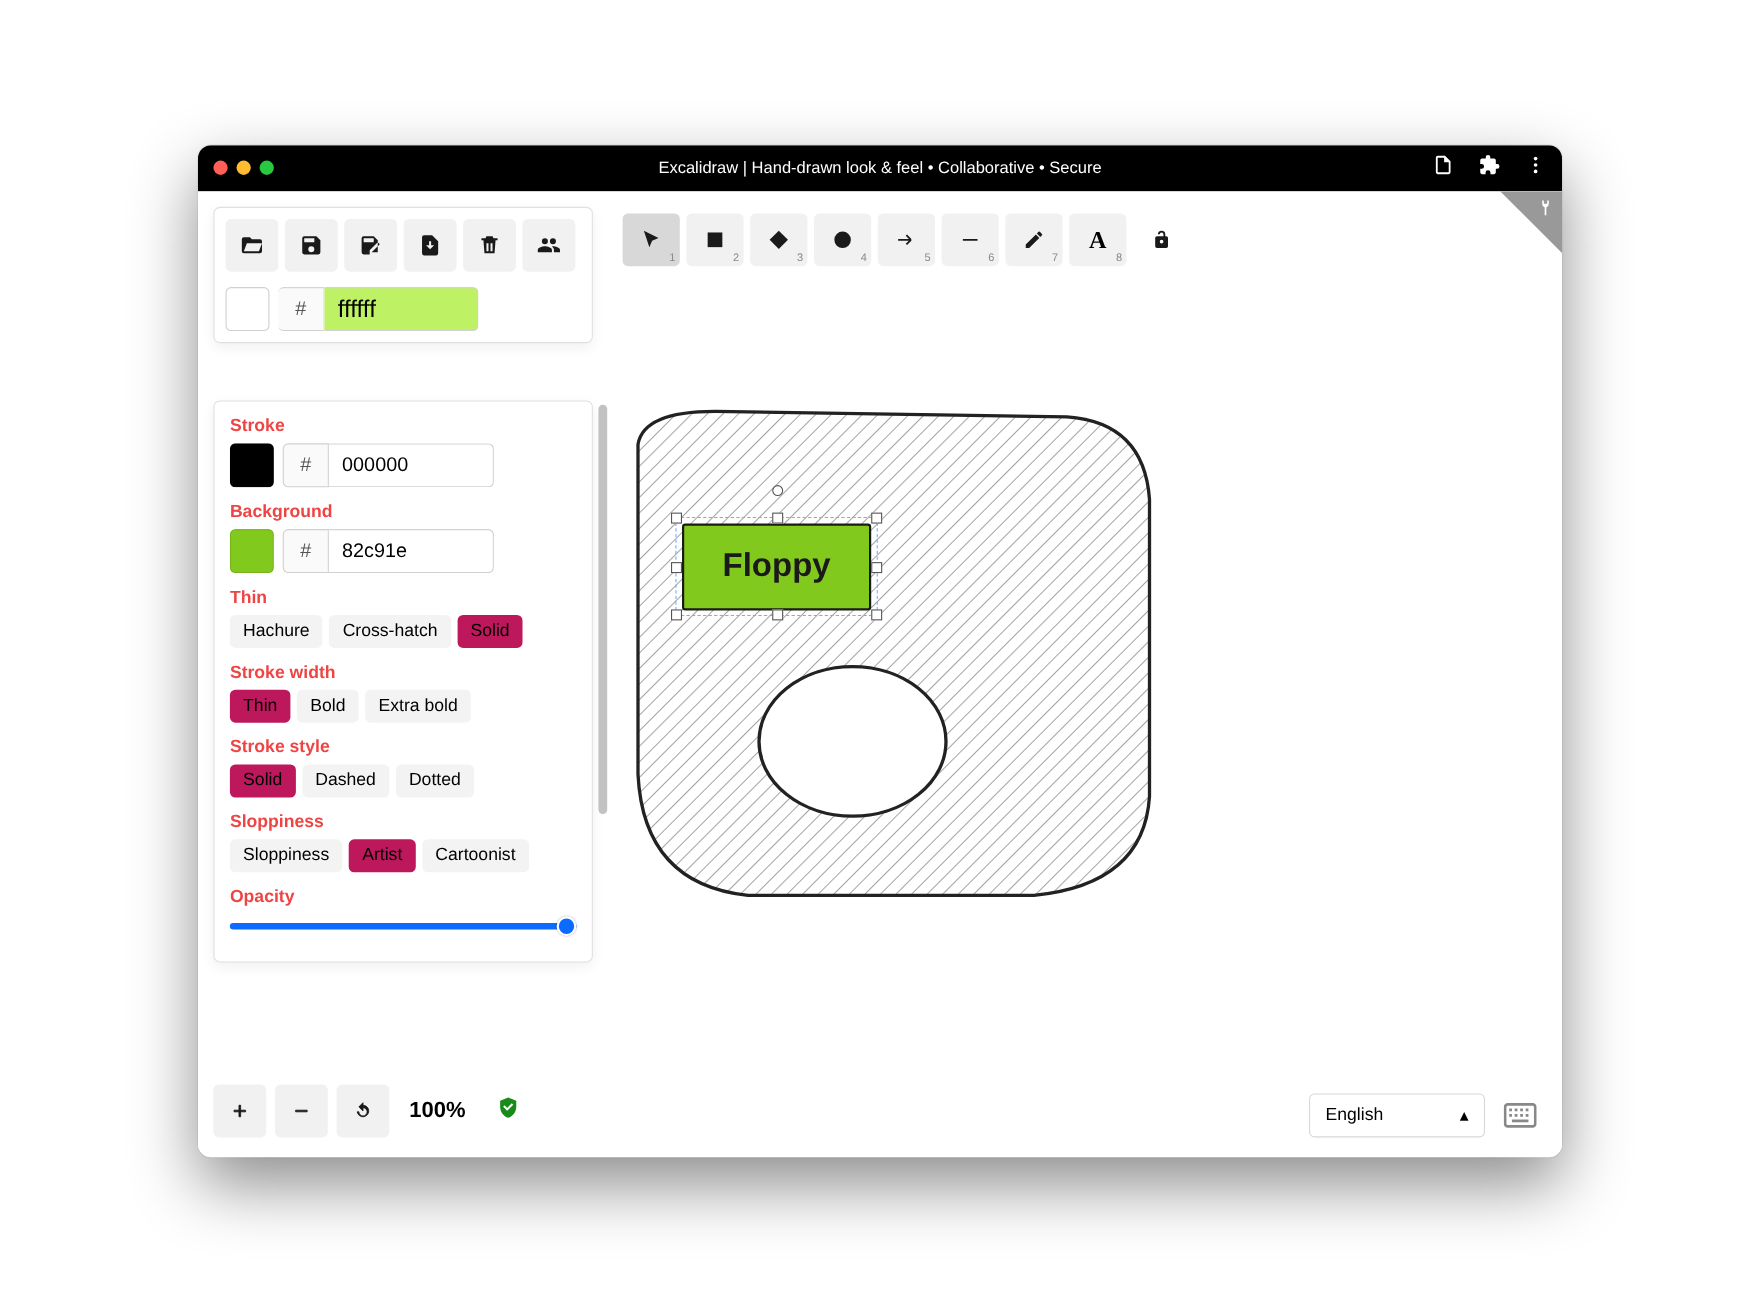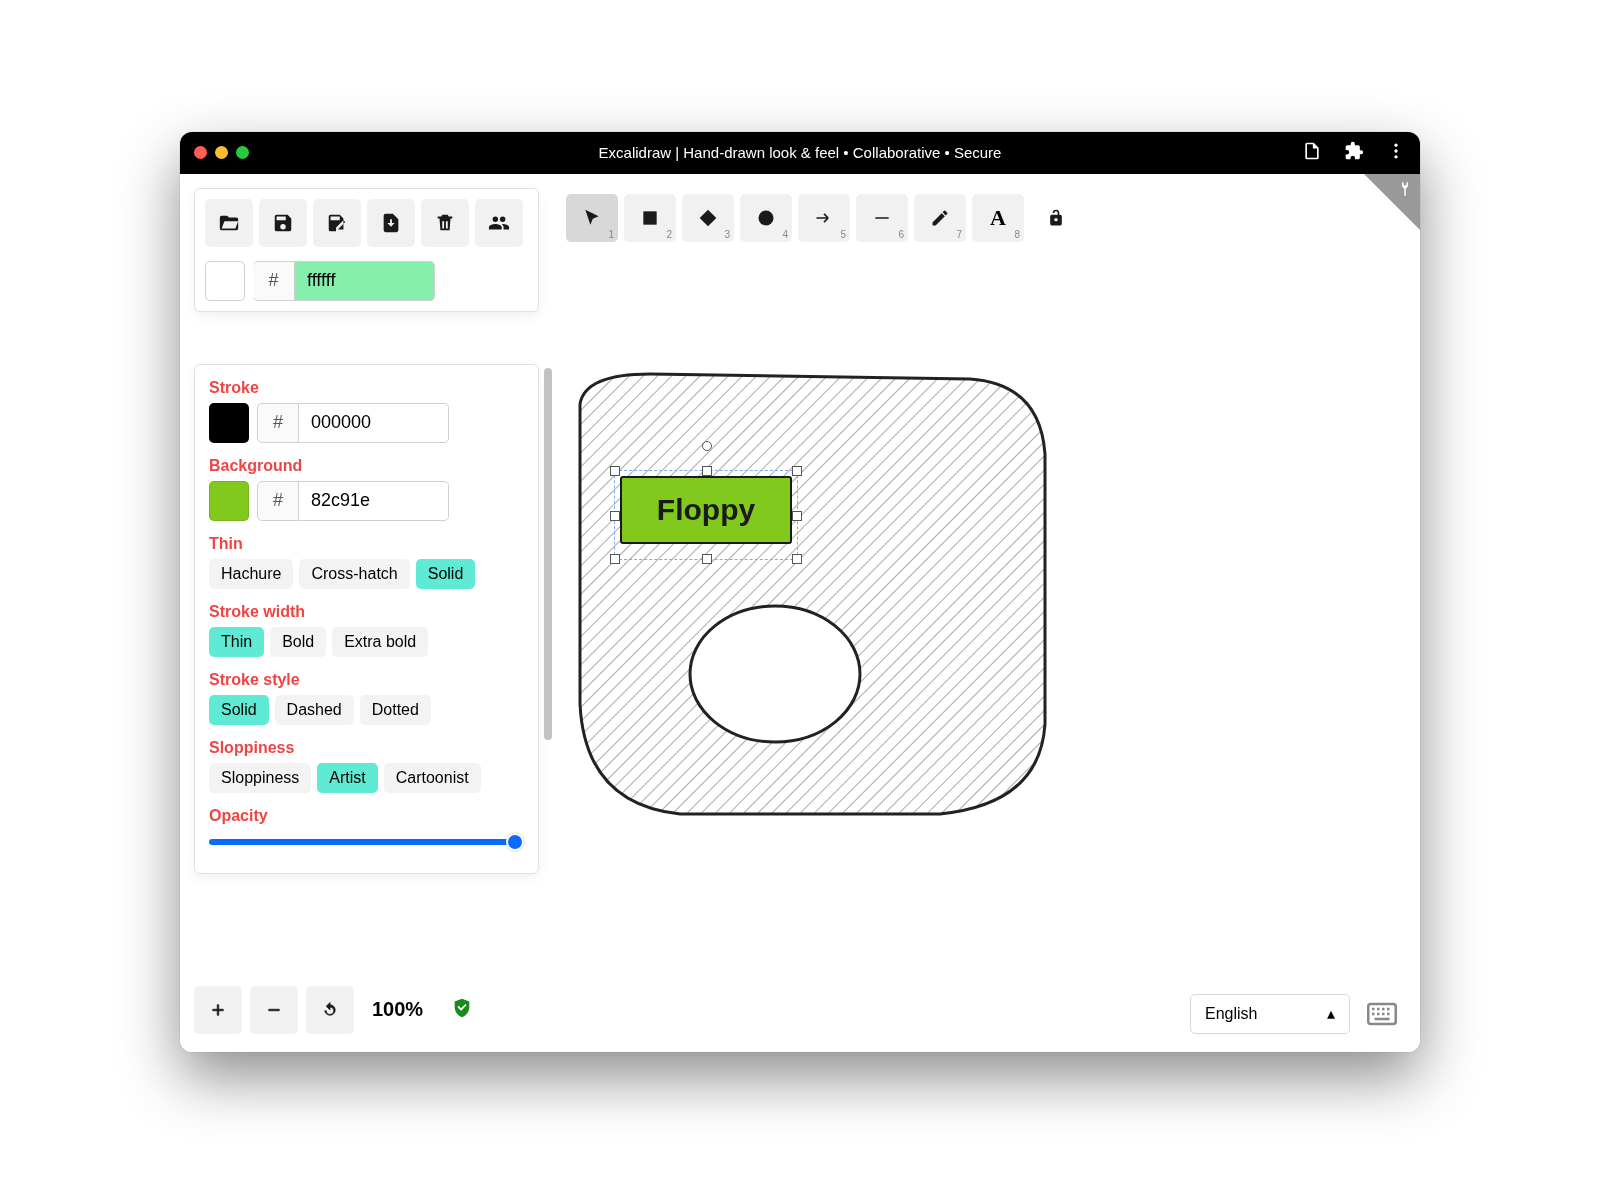--- a/index.html
+++ b/index.html
@@ -81,22 +81,22 @@
     width: 42px; height: 40px; border: 1px solid #d0d0d0;
     border-left: none; border-right: 1px solid #d0d0d0;
     display: flex; align-items: center; justify-content: center;
     font-size: 18px; color: #555; background: #fafafa;
     margin-left: 8px;
     border-top-left-radius: 5px; border-bottom-left-radius: 5px;
   }
   .hexinput {
     height: 40px; border: 1px solid #d0d0d0; border-left: none;
     border-top-right-radius: 5px; border-bottom-right-radius: 5px;
-    padding: 0 12px; font-size: 18px; width: 140px;
-    background: #86efac;
+    padding: 0 12px; font-size: 22px; width: 140px;
+    background: #bef264;
   }
 
   
   .shape-toolbar {
     position: absolute; top: 14px; left: 380px;
     display: flex; gap: 6px;
     background: #fff;
     padding: 6px;
     border-radius: 6px;
   }
@@ -153,21 +153,21 @@
   .pill-row { display: flex; gap: 6px; flex-wrap: wrap; margin-bottom: 2px; }
   .pill {
     padding: 6px 12px;
     background: #f3f3f3;
     border-radius: 5px;
     font-size: 16px;
     cursor: pointer;
     border: none;
     text-align: right;
   }
-  .pill.sel { background: #5eead4; }
+  .pill.sel { background: #be185d; }
   .color-row2 { display: flex; align-items: center; gap: 0; margin-bottom: 4px; }
   .sw2 { width: 40px; height: 40px; border-radius: 5px; margin-right: 8px; border: 1px solid rgba(0,0,0,0.1); }
   .hash2 {
     width: 42px; height: 40px; border: 1px solid #d0d0d0;
     display: flex; align-items: center; justify-content: center;
     font-size: 18px; color: #555; background: #fafafa;
     border-top-left-radius: 5px; border-bottom-left-radius: 5px;
   }
   .hex2 {
     height: 40px; border: 1px solid #d0d0d0; border-left: none;
@@ -284,21 +284,21 @@
     <svg class="canvas-svg" viewBox="0 0 1240 878">
       <defs>
         <pattern id="hachure" patternUnits="userSpaceOnUse" width="10" height="10" patternTransform="rotate(45)">
           <line x1="0" y1="0" x2="0" y2="10" stroke="#555" stroke-width="1"></line>
         </pattern>
       </defs>
       <path d="M 400 230 Q 405 200 470 200 L 790 205 Q 860 210 865 280 L 865 550 Q 860 630 760 640 L 500 640 Q 405 630 400 530 Z" fill="url(#hachure)" stroke="#222" stroke-width="3" stroke-linejoin="round"></path>
       <ellipse cx="595" cy="500" rx="85" ry="68" fill="#fff" stroke="#222" stroke-width="3"></ellipse>
     </svg>
 
-    <div class="floppy-box" style="top:302px; left:440px; width:172px; height:68px;">
+    <div class="floppy-box" style="top:302px; left:440px; width:172px; height:79px;">
       <span>Floppy</span>
     </div>
 
     <div class="sel-box" style="top:296px; left:434px; width:184px; height:90px;">
       <div class="rot-handle" style="top:-30px; left:87px;"></div>
       <div class="handle" style="top:-5px; left:-5px;"></div>
       <div class="handle" style="top:-5px; left:87px;"></div>
       <div class="handle" style="top:-5px; right:-5px;"></div>
       <div class="handle" style="top:40px; left:-5px;"></div>
       <div class="handle" style="top:40px; right:-5px;"></div>

